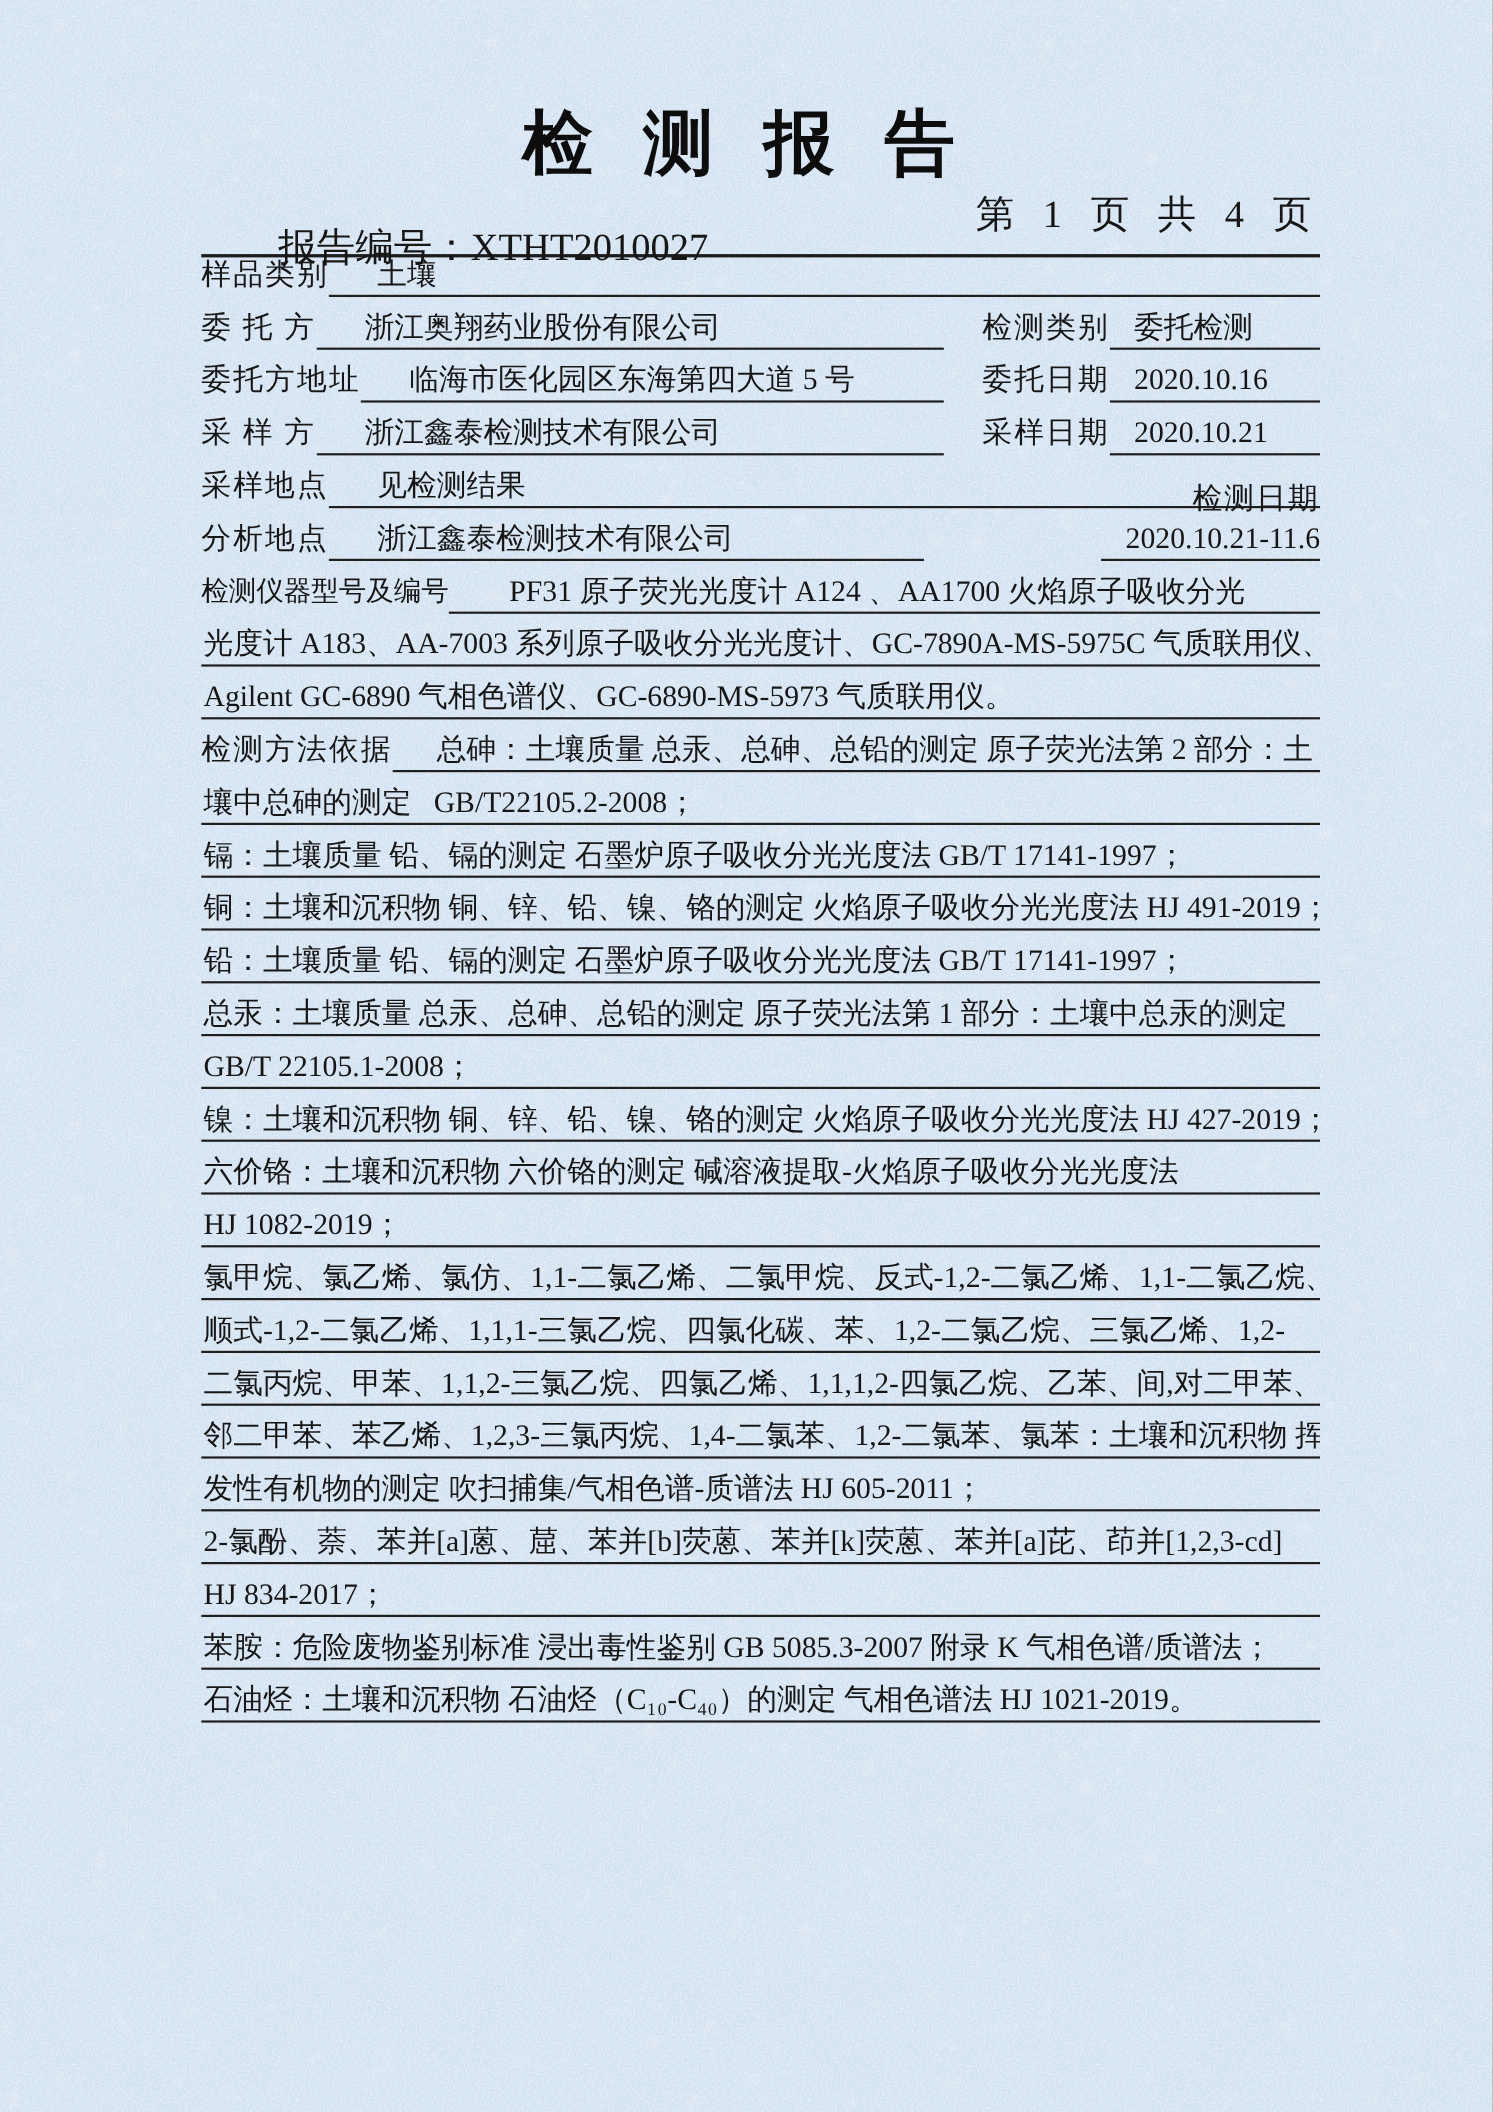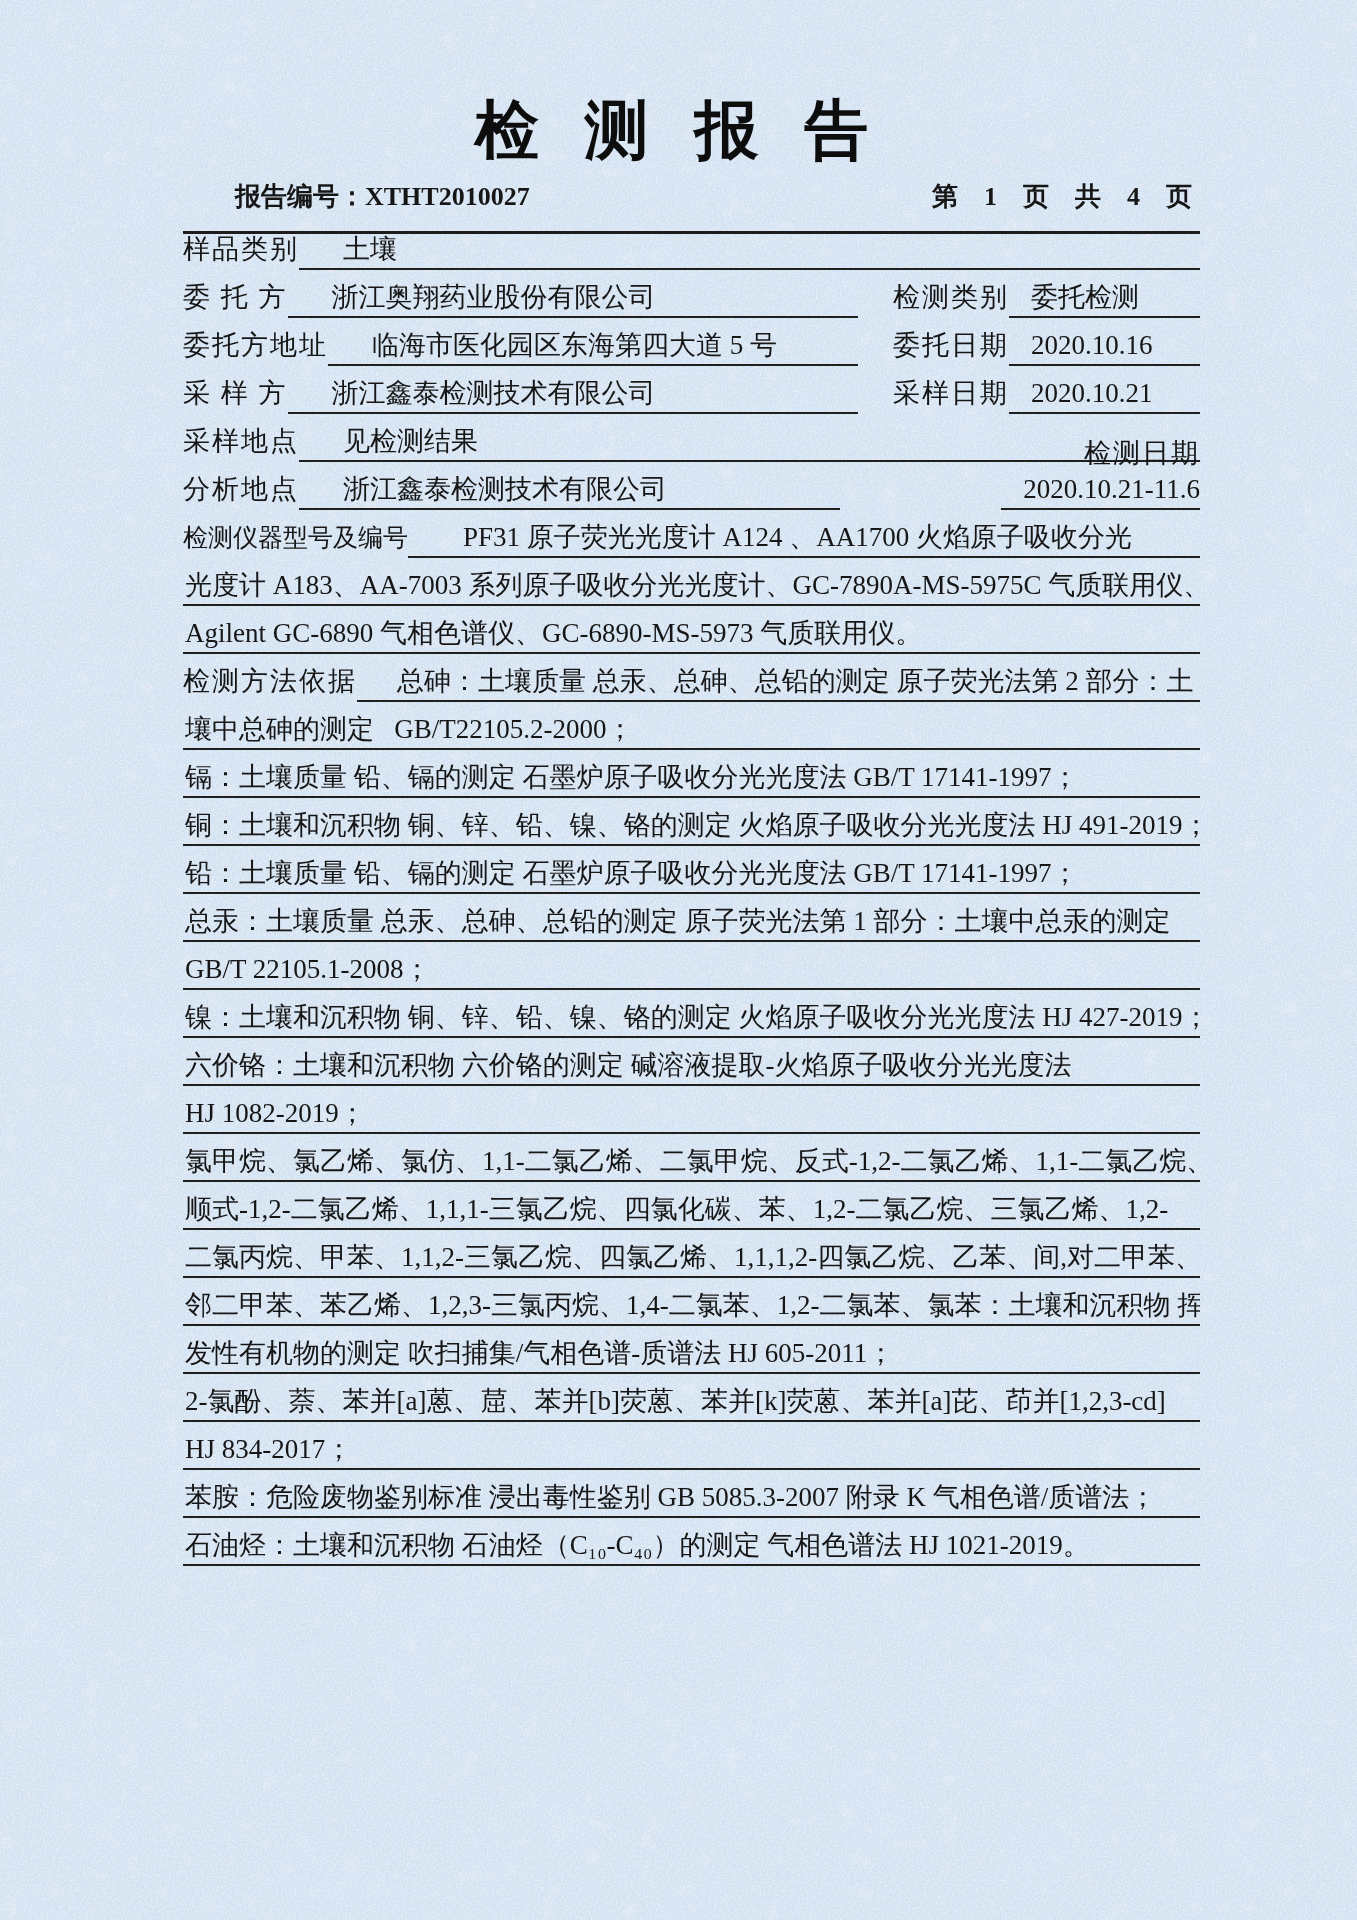--- a/index.html
+++ b/index.html
@@ -30,25 +30,24 @@
     letter-spacing:14px;
     color:#0d0d0d;
     white-space:pre;
     margin-left:-26px; 
   }
 
   .report-row {
     margin-top:16px;
     height:34px;
     display:flex;
-    align-items:center;
+    align-items:flex-start;
     justify-content:space-between;
-    font-size:26px;
+    font-size:35px;
     line-height:30px;
-    font-weight:bold;
   }
   .report-no-group { white-space:pre; }
   .page-indicator { display:flex; gap:26px; white-space:pre; margin-right:8px; }
 
   .divider {
     margin-top:17px;
     border-top:3px solid #1c1c1c;
   }
 
   .rows { }
@@ -193,21 +192,21 @@
       </div>
       <div class="row">
         <span class="v grow noindent">Agilent GC-6890 气相色谱仪、GC-6890-MS-5973 气质联用仪。</span>
       </div>
 
       <div class="row">
         <span class="lbl">检测方法依据</span>
         <span class="v grow meth">总砷：土壤质量 总汞、总砷、总铅的测定 原子荧光法第 2 部分：土</span>
       </div>
       <div class="row">
-          <span class="v grow noindent">壤中总砷的测定   GB/T22105.2-2000；</span>
+          <span class="v grow noindent">壤中总砷的测定   GB/T22105.2-2008；</span>
         </div>
       <div class="row">
           <span class="v grow noindent">镉：土壤质量 铅、镉的测定 石墨炉原子吸收分光光度法 GB/T 17141-1997；</span>
         </div>
       <div class="row">
           <span class="v grow noindent">铜：土壤和沉积物 铜、锌、铅、镍、铬的测定 火焰原子吸收分光光度法 HJ 491-2019；</span>
         </div>
       <div class="row">
           <span class="v grow noindent">铅：土壤质量 铅、镉的测定 石墨炉原子吸收分光光度法 GB/T 17141-1997；</span>
         </div>

